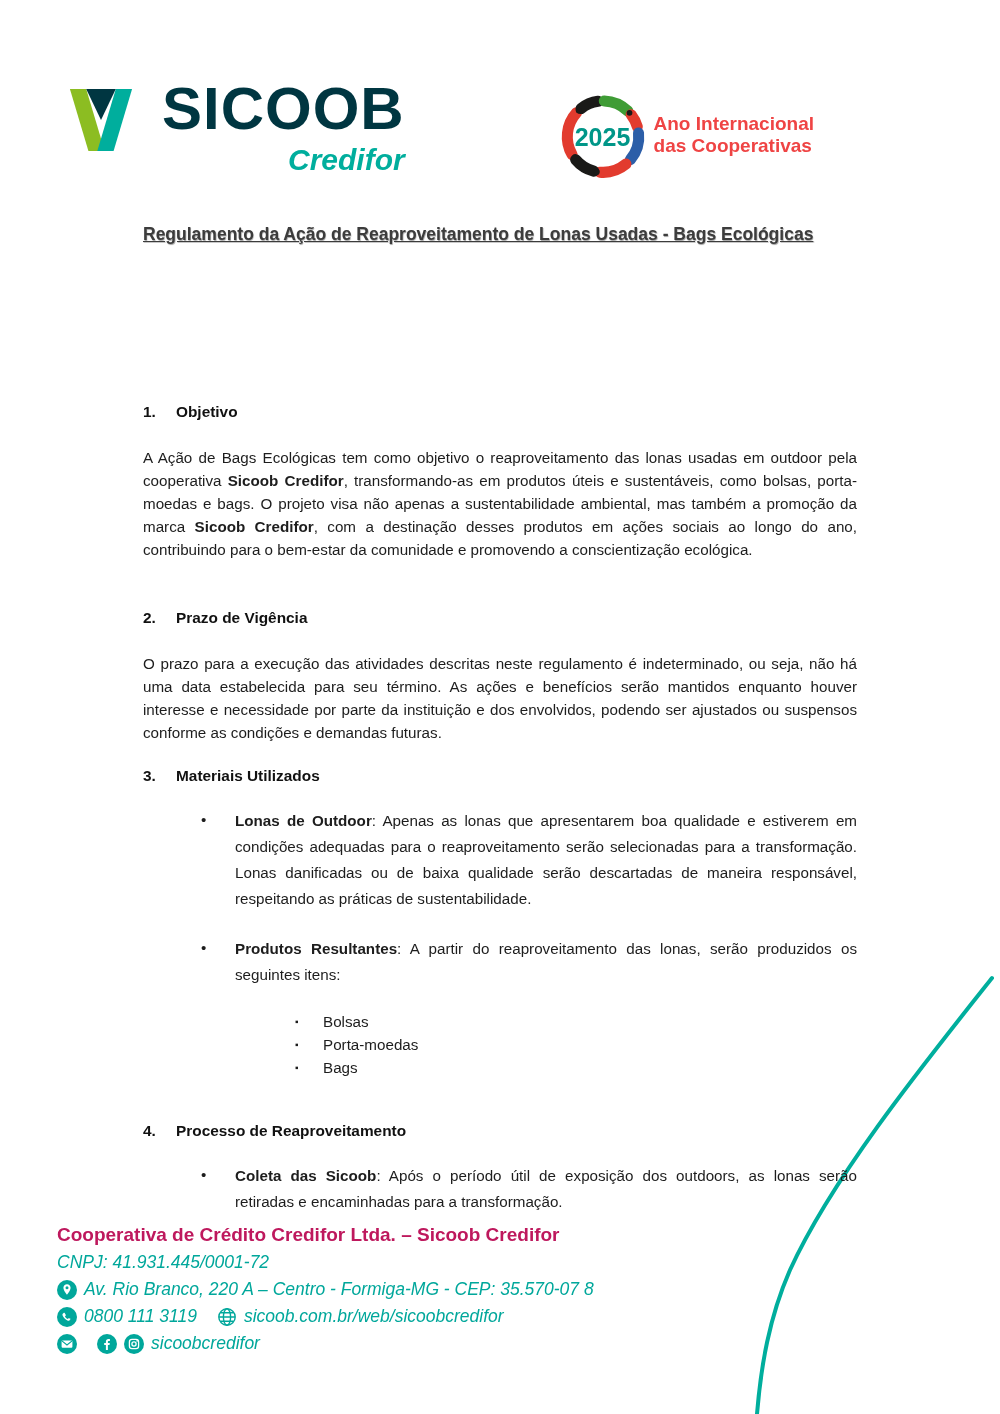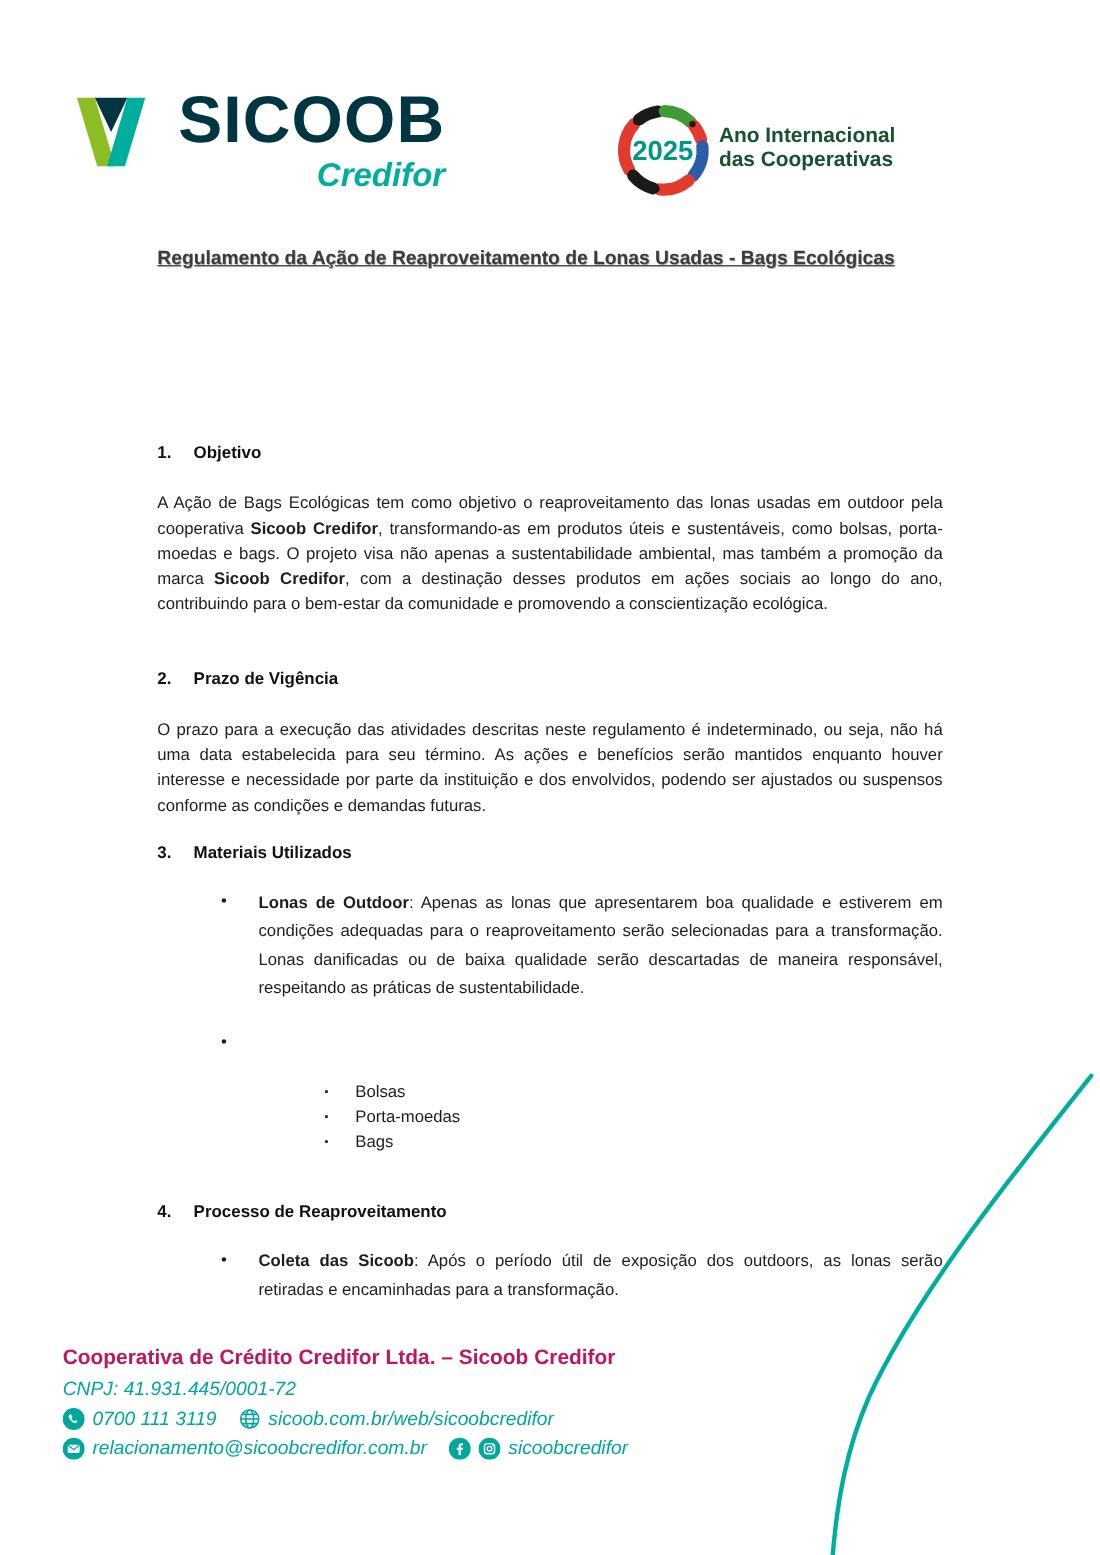--- a/index.html
+++ b/index.html
@@ -15,21 +15,21 @@
   .logo { display:flex; align-items:flex-start; gap:24px; }
   .logo-mark { width:74px; height:102px; }
   .logo-text { display:flex; flex-direction:column; align-items:flex-end; padding-top:8px; }
   .logo-brand { font-size:60px; font-weight:bold; color:#003641; letter-spacing:1px; line-height:0.95; }
   .logo-sub { font-size:30px; font-weight:bold; color:#00AE9D; margin-top:6px;font-style:italic; }
 
   .badge { display:flex; align-items:center; margin-right:128px; margin-top:10px; }
   .badge-mark { position:relative; width:102px; height:106px; flex:0 0 auto; }
   .badge-mark svg { width:102px; height:106px; }
   .badge-year { position:absolute; inset:0; display:flex; align-items:center; justify-content:center; font-size:25px; font-weight:bold; color:#009688; padding-top:4px; }
-  .badge-text { font-size:19px; font-weight:bold; color:#14532d; line-height:1.18; }
+  .badge-text { font-size:19px; font-weight:bold; color:#ef4444; line-height:1.18; }
 
   
   .title { position:absolute; top:224px; left:143px; width:714px; font-size:17.5px; font-weight:bold; color:#3c3c3c;
            text-shadow:0.6px 0.6px 0.8px rgba(90,90,90,0.55);text-decoration:underline; }
 
   
   .content { position:absolute; top:402px; left:143px; width:714px; font-size:15.2px; color:#1d1d1d; }
   .sec-h { display:flex; font-weight:bold; font-size:15.4px; color:#111; line-height:19px; }
   .sec-h .num { width:33px; flex:0 0 33px; }
   .para { text-align:justify; line-height:23px; margin-top:25px; }
@@ -121,20 +121,21 @@
       <span>Materiais Utilizados</span>
     </div>
 
     <div class="bullet">
       <span class="marker">•</span>
       <span class="btext"><b>Lonas de Outdoor</b><span>: Apenas as lonas que apresentarem boa qualidade e estiverem em condições adequadas para o reaproveitamento serão selecionadas para a transformação. Lonas danificadas ou de baixa qualidade serão descartadas de maneira responsável, respeitando as práticas de sustentabilidade.</span></span>
     </div>
 
     <div class="bullet">
       <span class="marker">•</span>
+      <span class="btext"><b>Produtos Resultantes</b><span>: A partir do reaproveitamento das lonas, serão produzidos os seguintes itens:</span></span>
     </div>
 
     <div class="sublist">
       <div class="subrow">
         <span class="smarker">▪</span>
         <span>Bolsas</span>
       </div>
       <div class="subrow">
         <span class="smarker">▪</span>
         <span>Porta-moedas</span>
@@ -156,49 +157,57 @@
     </div>
 
   </div>
 
   <div class="footer">
     <div class="f-company">Cooperativa de Crédito Credifor Ltda. – Sicoob Credifor</div>
     <div class="f-line f-cnpj">
       <span>CNPJ: 41.931.445/0001-72</span>
     </div>
 
-
     <div class="f-line">
       <span class="f-icon">
         <svg viewBox="0 0 20 20">
             <circle cx="10" cy="10" r="10" fill="#00A79B"></circle>
+            <path fill="#fff" d="M10 4.2c-2 0-3.6 1.6-3.6 3.6 0 2.7 3.6 7 3.6 7s3.6-4.3 3.6-7c0-2-1.6-3.6-3.6-3.6zm0 5a1.5 1.5 0 1 1 0-3 1.5 1.5 0 0 1 0 3z"></path>
+          </svg>
+      </span>
+      <span>Av. Rio Branco, 220 A – Centro - Formiga-MG - CEP: 35.570-07 8</span>
+    </div>
+
+    <div class="f-line">
+      <span class="f-icon">
+        <svg viewBox="0 0 20 20">
+            <circle cx="10" cy="10" r="10" fill="#00A79B"></circle>
             <path fill="#fff" d="M13.9 12.3l-1.6-1c-.3-.2-.7-.1-1 .1l-.7.7c-1.2-.6-2.1-1.6-2.7-2.7l.7-.7c.3-.3.3-.7.1-1l-1-1.6c-.2-.4-.8-.5-1.1-.1l-.8.8c-.4.4-.5 1-.3 1.5 1 2.4 2.9 4.4 5.4 5.4.5.2 1.1.1 1.5-.3l.8-.8c.4-.4.3-.9-.3-1.3z"></path>
           </svg>
       </span>
-      <span>0700 111 3119</span>
+      <span>0800 111 3119</span>
       <span class="f-gap"></span>
       <span class="f-icon">
         <svg viewBox="0 0 20 20" fill="none" stroke="#00A79B" stroke-width="1.4">
             <circle cx="10" cy="10" r="8.2"></circle>
             <ellipse cx="10" cy="10" rx="3.6" ry="8.2"></ellipse>
             <path d="M2 10h16M3.4 5.8h13.2M3.4 14.2h13.2"></path>
           </svg>
       </span>
       <span>sicoob.com.br/web/sicoobcredifor</span>
     </div>
 
     <div class="f-line">
       <span class="f-icon">
         <svg viewBox="0 0 20 20">
             <circle cx="10" cy="10" r="10" fill="#00A79B"></circle>
             <rect x="4.6" y="6.4" width="10.8" height="7.4" rx="1" fill="#fff"></rect>
             <path d="M4.9 6.9l5.1 4.1 5.1-4.1" fill="none" stroke="#00A79B" stroke-width="1.1"></path>
           </svg>
       </span>
-      <span>relacionamento@sicoobcredifor.com.br</span>
       <span class="f-gap"></span>
       <span class="f-icon">
         <svg viewBox="0 0 20 20">
             <circle cx="10" cy="10" r="10" fill="#00A79B"></circle>
             <path fill="#fff" d="M10.9 16v-4.9h1.6l.3-2h-1.9V7.9c0-.6.2-1 1-1h1V5.1c-.2 0-.8-.1-1.5-.1-1.5 0-2.5.9-2.5 2.6v1.5H7.2v2h1.7V16h2z"></path>
           </svg>
       </span>
       <span class="f-icon">
         <svg viewBox="0 0 20 20">
             <circle cx="10" cy="10" r="10" fill="#00A79B"></circle>

